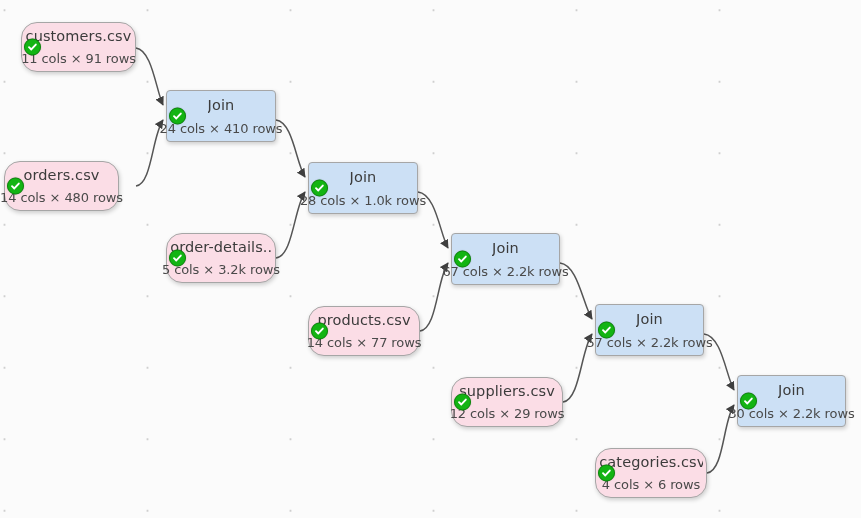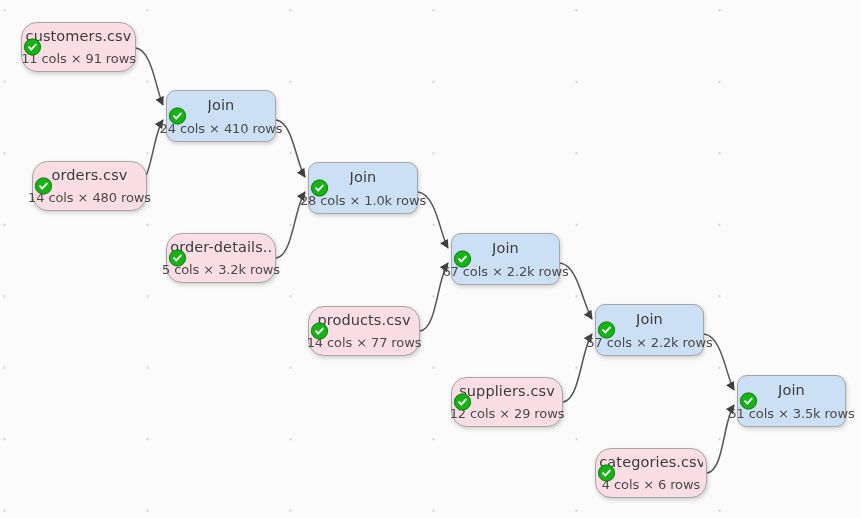--- a/index.html
+++ b/index.html
@@ -38,21 +38,21 @@
     align-items: center;
     justify-content: center;
     cursor: pointer;
   }
   .node.file {
     background: #fbdde6;
     border-radius: 16px;
   }
   .node.join {
     background: #cce0f5;
-    border-radius: 10px;
+    border-radius: 4px;
   }
   .node-title {
     color: #3b3b3b;
     letter-spacing: 0.1px;
     white-space: nowrap;
     overflow: hidden;
     text-overflow: clip;
     max-width: 94%;
     text-align: center;
   }
@@ -117,21 +117,21 @@
   <div id="nodes-group">
       <div class="node file" style="left: 21px; top: 22px; width: 115px; height: 50px;">
     <span class="badge">
       <svg width="11" height="11" viewBox="0 0 12 12" aria-hidden="true">
         <path d="M2.2 6.2 L4.7 8.7 L9.6 3.3" fill="none" stroke="#ffffff" stroke-width="2.1" stroke-linecap="round" stroke-linejoin="round"></path>
       </svg>
     </span>
     <div class="node-title">customers.csv</div>
     <div class="node-sub">11 cols × 91 rows</div>
   </div>
-      <div class="node file" style="left: 32px; top: 161px; width: 115px; height: 50px;">
+      <div class="node file" style="left: 4px; top: 161px; width: 115px; height: 50px;">
     <span class="badge">
       <svg width="11" height="11" viewBox="0 0 12 12" aria-hidden="true">
         <path d="M2.2 6.2 L4.7 8.7 L9.6 3.3" fill="none" stroke="#ffffff" stroke-width="2.1" stroke-linecap="round" stroke-linejoin="round"></path>
       </svg>
     </span>
     <div class="node-title">orders.csv</div>
     <div class="node-sub">14 cols × 480 rows</div>
   </div>
       <div class="node join" style="left: 166px; top: 90px; width: 110px; height: 52px;">
     <span class="badge">
@@ -205,17 +205,17 @@
     <div class="node-title">categories.csv</div>
     <div class="node-sub">4 cols × 6 rows</div>
   </div>
       <div class="node join" style="left: 737px; top: 375px; width: 109px; height: 52px;">
     <span class="badge">
       <svg width="11" height="11" viewBox="0 0 12 12" aria-hidden="true">
         <path d="M2.2 6.2 L4.7 8.7 L9.6 3.3" fill="none" stroke="#ffffff" stroke-width="2.1" stroke-linecap="round" stroke-linejoin="round"></path>
       </svg>
     </span>
     <div class="node-title">Join</div>
-    <div class="node-sub">51 cols × 3.5k rows</div>
+    <div class="node-sub">30 cols × 2.2k rows</div>
   </div>
     </div>
 
 </div>
 
 </body></html>

